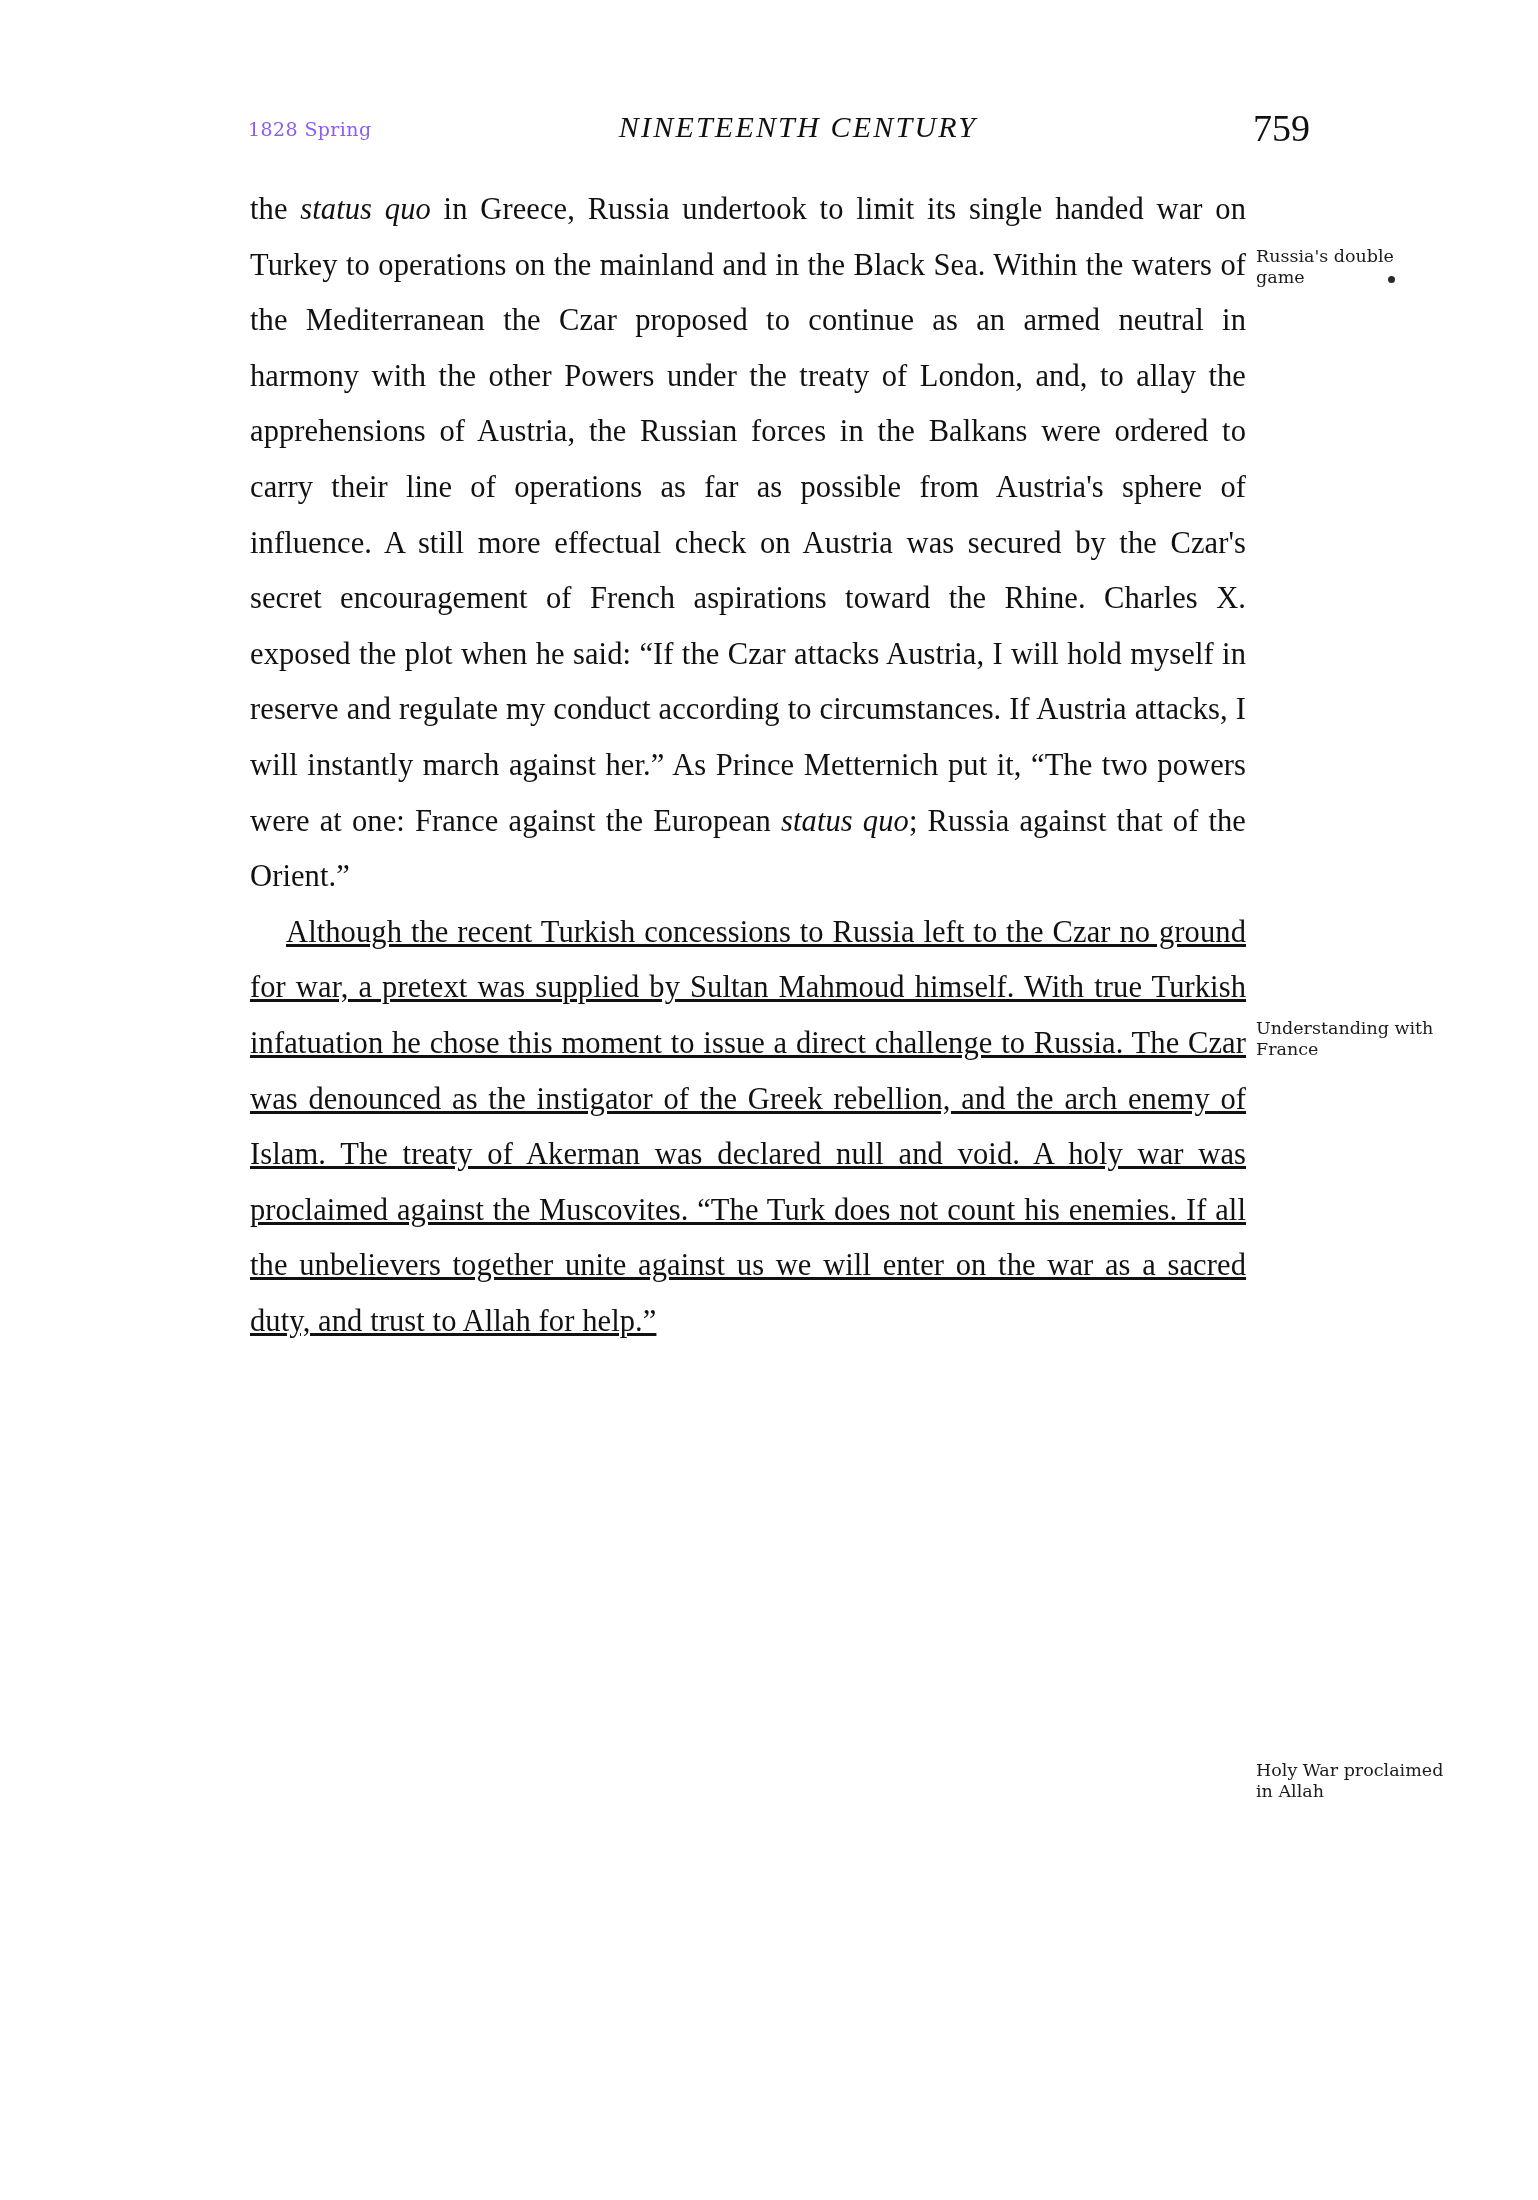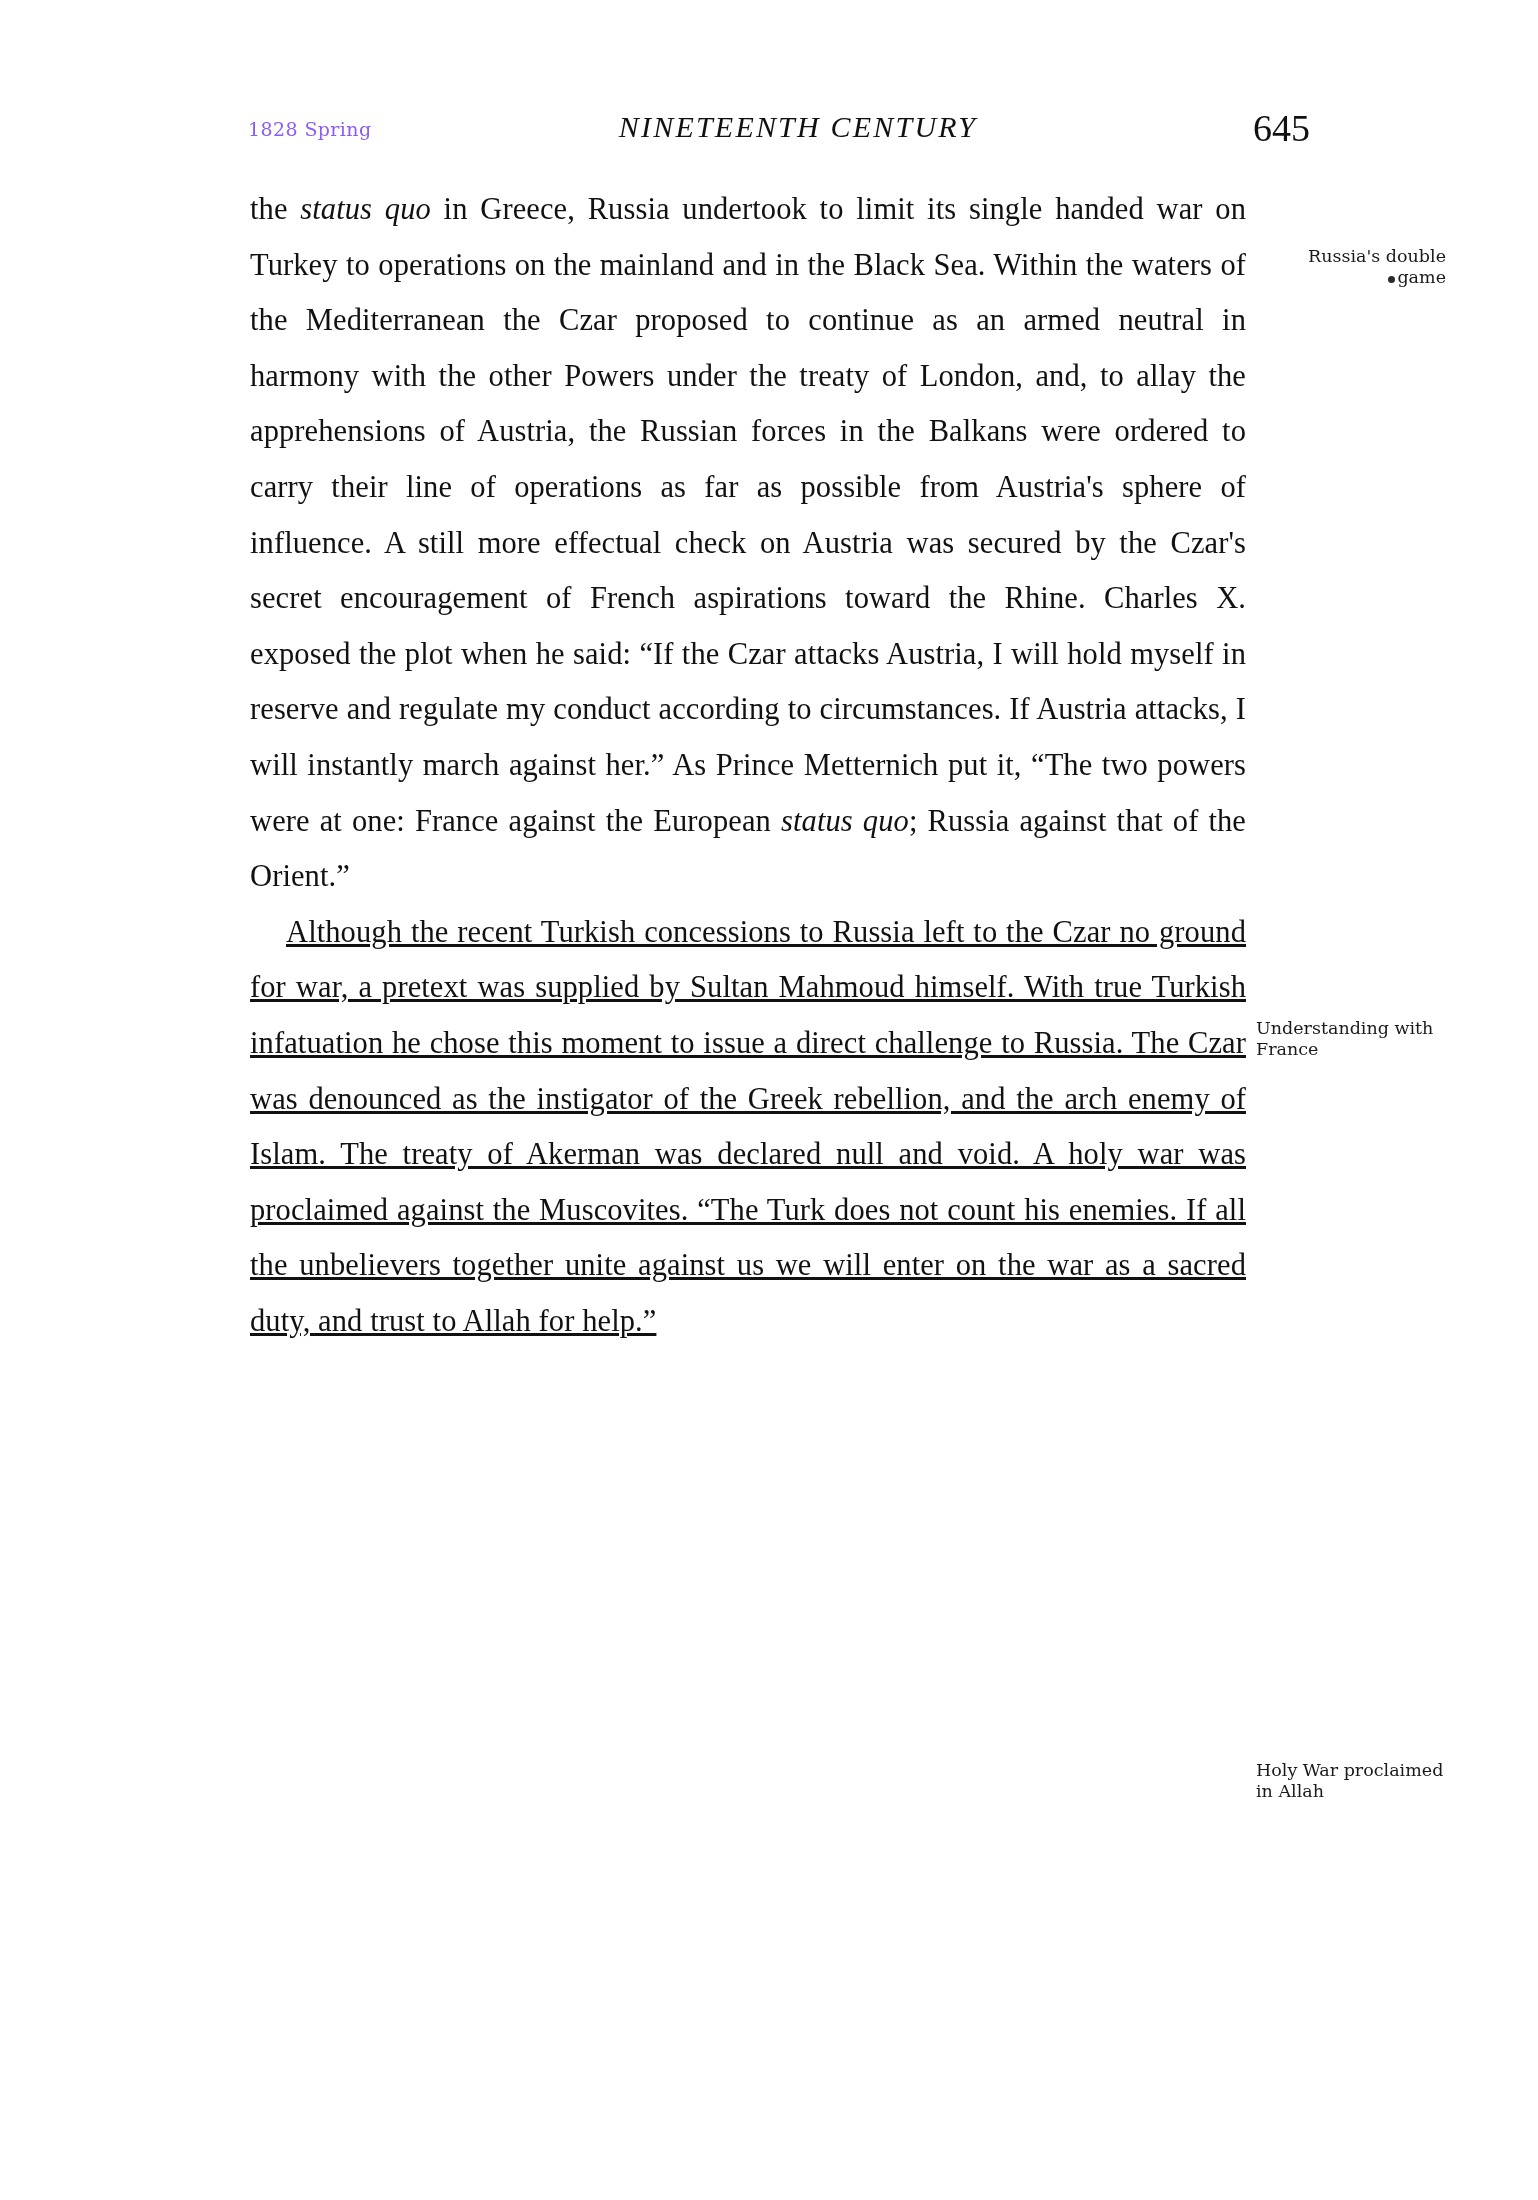--- a/index.html
+++ b/index.html
@@ -91,21 +91,21 @@
 
   
   .sidenote {
     position: absolute;
     font-family: "DejaVu Serif", serif;
     font-size: 17.5px;
     line-height: 21px;
     color: #1a1a1a;
     width: 190px;
   }
-  #sidenote-0 { left: 1256px; top: 246px; text-align: right; }
+  #sidenote-0 { left: 1256px; top: 246px; }
   #sidenote-1 { left: 1256px; top: 1018px; }
   #sidenote-2 { left: 1256px; top: 1760px; }
 
   .margin-dot {
     position: absolute;
     left: 1388px;
     top: 276px;
     width: 7px;
     height: 7px;
     background: #2a2a2a;
@@ -113,21 +113,21 @@
   }
 </style>
 </head>
 <body>
 
 <div class="page">
 
   <div class="header">
     <div class="header-left">1828 Spring</div>
     <div class="header-center">NINETEENTH CENTURY</div>
-    <div class="header-right">645</div>
+    <div class="header-right">759</div>
   </div>
 
   <div class="margin-dot"></div>
 
   <div class="column">
     <p class="para">the <span class="it">status quo</span> in Greece, Russia undertook to limit its single handed war on Turkey to operations on the mainland and in the Black Sea.  Within the waters of the Mediterranean the Czar proposed to continue as an armed neutral in harmony with the other Powers under the treaty of London, and, to allay the apprehensions of Austria, the Russian forces in the Balkans were ordered to carry their line of operations as far as possible from Austria's sphere of influence.  A still more effectual check on Austria was secured by the Czar's secret encouragement of French aspirations toward the Rhine.  Charles X. exposed the plot when he said: “If the Czar attacks Austria, I will hold myself in reserve and regulate my conduct according to circumstances.  If Austria attacks, I will instantly march against her.”  As Prince Metternich put it, “The two powers were at one: France against the European <span class="it">status quo</span>; Russia against that of the Orient.”</p>
     <p class="para indent">Although the recent Turkish concessions to Russia left to the Czar no ground for war, a pretext was supplied by Sultan Mahmoud himself.  With true Turkish infatuation he chose this moment to issue a direct challenge to Russia.  The Czar was denounced as the instigator of the Greek rebellion, and the arch enemy of Islam.  The treaty of Akerman was declared null and void.  A holy war was proclaimed against the Muscovites.  “The Turk does not count his enemies.  If all the unbelievers together unite against us we will enter on the war as a sacred duty, and trust to Allah for help.”</p>
   </div>
 
   <div class="sidenote" id="sidenote-0">Russia's double game</div>

